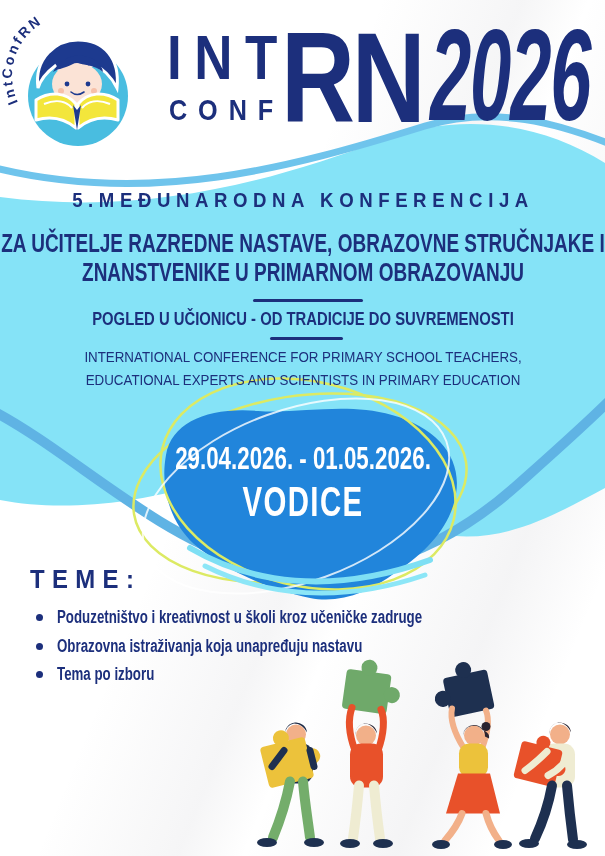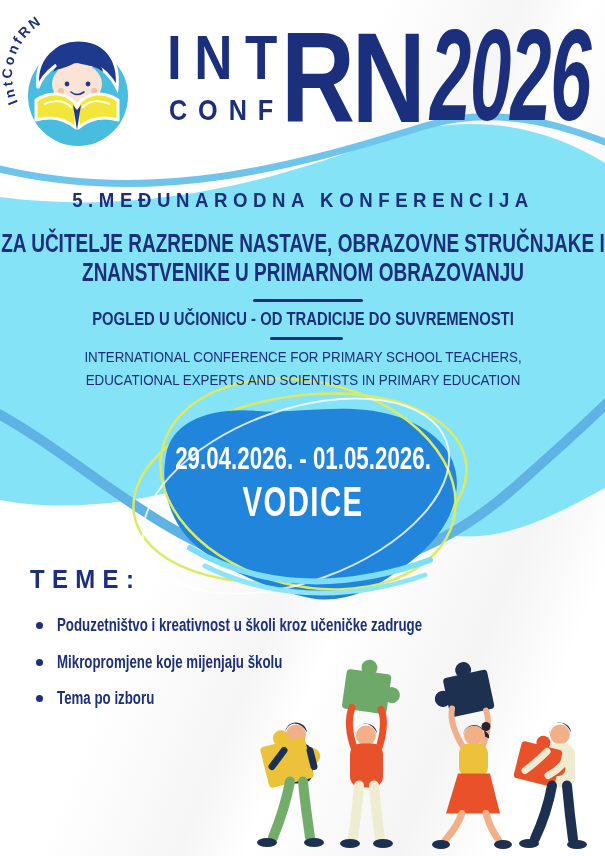--- a/index.html
+++ b/index.html
@@ -30,21 +30,21 @@
   .div-bot{top:337px;left:270px;width:73px;}
   .tagline{top:309px;font-size:19px;font-weight:700;transform:translateX(-50%) scaleX(.78);}
   .en1{top:349px;font-size:15.5px;font-weight:400;transform:translateX(-50%) scaleX(.86);}
   .en2{top:372px;font-size:15.5px;font-weight:400;transform:translateX(-50%) scaleX(.86);}
   
   .dates{top:443px;font-size:31px;font-weight:700;color:#fff;transform:translateX(-50%) scaleX(.72);}
   .loc  {top:481px;font-size:42px;font-weight:800;letter-spacing:2px;color:#fff;transform:translateX(-50%) scaleX(.7);}
   
   .teme{left:30px;top:566px;font-size:26px;font-weight:800;letter-spacing:8px;transform:scaleX(.92);transform-origin:left top;}
   #topics{position:absolute;left:36px;top:603px;z-index:3;margin:0;padding:0;list-style:none;}
-  #topics li{height:28.8px;display:flex;align-items:center;margin-top:8px;}
+  #topics li{height:28.8px;display:flex;align-items:center;}
   .dot{width:7px;height:7px;border-radius:50%;background:#1c2f7c;flex:0 0 7px;margin-right:14px;}
   .tlabel{font-size:17.5px;font-weight:700;color:#1c2f7c;white-space:nowrap;transform:scaleX(.76);transform-origin:left center;}
 </style>
 </head>
 <body>
 
 <div id="poster">
 
   <div id="texture"></div>
 
@@ -114,21 +114,21 @@
   <div class="txt cx loc">VODICE</div>
 
   <div class="txt teme">TEME:</div>
   <ul id="topics">
     <li>
         <span class="dot"></span>
         <span class="tlabel">Poduzetništvo i kreativnost u školi kroz učeničke zadruge</span>
       </li>
     <li>
         <span class="dot"></span>
-        <span class="tlabel">Mikropromjene koje mijenjaju školu</span>
+        <span class="tlabel">Obrazovna istraživanja koja unapređuju nastavu</span>
       </li>
     <li>
         <span class="dot"></span>
         <span class="tlabel">Tema po izboru</span>
       </li>
   </ul>
 
   <svg id="people" viewBox="0 0 353 211" aria-hidden="true">
 
     <g>

